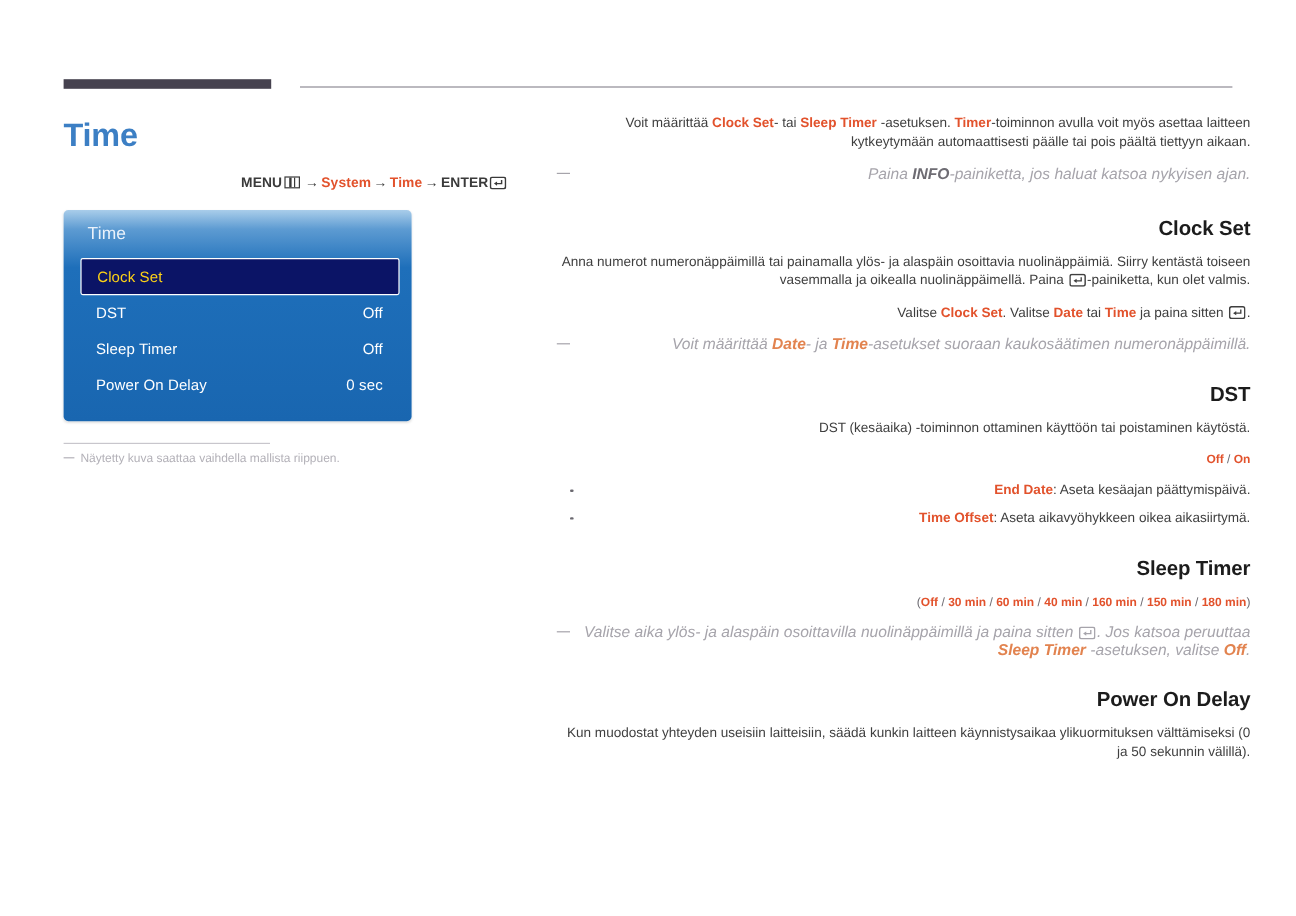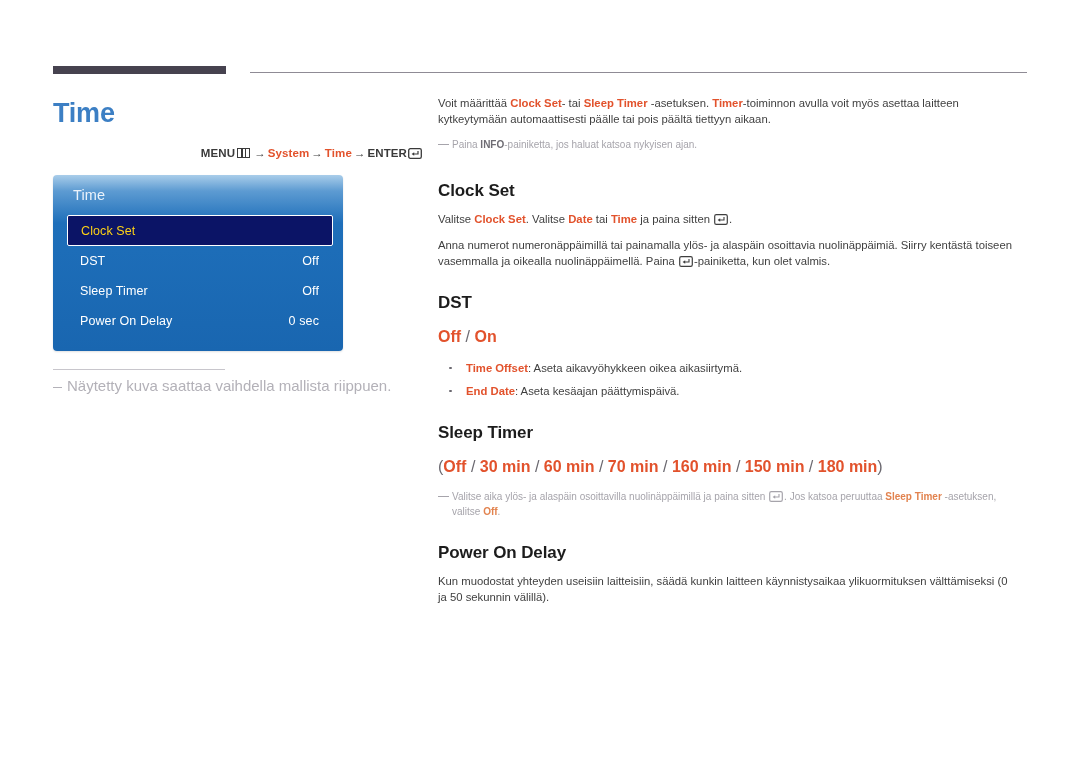--- a/index.html
+++ b/index.html
@@ -50,23 +50,24 @@
     height: 539px;
   }
   .col-left {
     position: absolute;
     left: 53px;
     top: 96px;
     width: 370px;
   }
   .col-right {
     position: absolute;
-    left: 438px;
+    left: 464px;
     top: 96px;
     width: 578px;
+    text-align: right;
   }
 
   
   h1.page-title {
     margin: 0;
     font-size: 27px;
     font-weight: bold;
     color: #3c7fc4;
     letter-spacing: -0.2px;
     line-height: 34px;
@@ -172,21 +173,21 @@
     margin-top: 18px;
     width: 180px;
   }
   .osd-note .hr {
     width: 172px;
     height: 1px;
     background: #c8c6cc;
   }
   .osd-note .txt {
     margin-top: 7px;
-    font-size: 15px;
+    font-size: 10px;
     color: #b3b1b8;
     white-space: nowrap;
   }
   .osd-note .dash {
     display: inline-block;
     width: 9px;
     border-top: 1px solid #b3b1b8;
     vertical-align: 3px;
     margin-right: 5px;
   }
@@ -206,25 +207,26 @@
     font-size: 17px;
     font-weight: bold;
     color: #1c1c1c;
     margin: 24px 0 11px 0;
     letter-spacing: -0.1px;
   }
   h2.sec.first { margin-top: 28px; }
 
   .note {
     position: relative;
-    font-size: 10px;
+    font-size: 13px;
     line-height: 14.5px;
     color: #a6a4ab;
     padding-left: 14px;
     margin: 10px 0 0 0;
+    font-style: italic;
   }
   .note::before {
     content: "";
     position: absolute;
     left: 0;
     top: 6px;
     width: 11px;
     border-top: 1.4px solid #a6a4ab;
   }
   .note .kw { color: #e2834f; font-weight: bold; }
@@ -247,21 +249,21 @@
     content: "";
     position: absolute;
     left: 11px;
     top: 6px;
     width: 2.6px;
     height: 2.6px;
     border-radius: 50%;
     background: #6b6970;
   }
 
-  .opts { color: #e2522c; font-size: 16px; line-height: 15.5px; }
+  .opts { color: #e2522c; font-size: 10px; line-height: 15.5px; }
   .opts .sep { color: #6b6970; font-weight: normal; }
   .opts .paren { color: #6b6970; font-weight: normal; }
 
   .enter-inline {
     display: inline-block;
     vertical-align: -2px;
     width: 14px;
     height: 11px;
     margin: 0 1px;
   }
@@ -321,47 +323,49 @@
   </div>
 
   <div class="col-right">
 
     <p class="rc-para"><span>Voit määrittää </span><span class="kw">Clock Set</span><span>- tai </span><span class="kw">Sleep Timer</span><span> -asetuksen. </span><span class="kw">Timer</span><span>-toiminnon avulla voit myös asettaa laitteen kytkeytymään automaattisesti päälle tai pois päältä tiettyyn aikaan.</span></p>
 
     <p class="note"><span>Paina </span><span class="kwd">INFO</span><span>-painiketta, jos haluat katsoa nykyisen ajan.</span></p>
 
     <h2 class="sec first">Clock Set</h2>
 
+    <p class="rc-para"><span>Anna numerot numeronäppäimillä tai painamalla ylös- ja alaspäin osoittavia nuolinäppäimiä. Siirry kentästä toiseen vasemmalla ja oikealla nuolinäppäimellä. Paina </span><span class="enter-inline"><svg width="14" height="11" viewBox="0 0 14 11">
+            <rect x="0.7" y="0.7" width="12.6" height="9.6" rx="1.6" fill="none" stroke="#3f3f3f" stroke-width="1.2"></rect>
+            <path d="M10 3 V6 H5.6" fill="none" stroke="#3f3f3f" stroke-width="1.1"></path>
+            <path class="arrowfill" d="M6.2 4.2 L3.6 6 L6.2 7.8 Z" fill="#3f3f3f"></path>
+          </svg></span><span>-painiketta, kun olet valmis.</span></p>
+
     <p class="rc-para"><span>Valitse </span><span class="kw">Clock Set</span><span>. Valitse </span><span class="kw">Date</span><span> tai </span><span class="kw">Time</span><span> ja paina sitten </span><span class="enter-inline"><svg width="14" height="11" viewBox="0 0 14 11">
             <rect x="0.7" y="0.7" width="12.6" height="9.6" rx="1.6" fill="none" stroke="#3f3f3f" stroke-width="1.2"></rect>
             <path d="M10 3 V6 H5.6" fill="none" stroke="#3f3f3f" stroke-width="1.1"></path>
             <path class="arrowfill" d="M6.2 4.2 L3.6 6 L6.2 7.8 Z" fill="#3f3f3f"></path>
           </svg></span><span>.</span></p>
 
-    <p class="rc-para"><span>Anna numerot numeronäppäimillä tai painamalla ylös- ja alaspäin osoittavia nuolinäppäimiä. Siirry kentästä toiseen vasemmalla ja oikealla nuolinäppäimellä. Paina </span><span class="enter-inline"><svg width="14" height="11" viewBox="0 0 14 11">
-            <rect x="0.7" y="0.7" width="12.6" height="9.6" rx="1.6" fill="none" stroke="#3f3f3f" stroke-width="1.2"></rect>
-            <path d="M10 3 V6 H5.6" fill="none" stroke="#3f3f3f" stroke-width="1.1"></path>
-            <path class="arrowfill" d="M6.2 4.2 L3.6 6 L6.2 7.8 Z" fill="#3f3f3f"></path>
-          </svg></span><span>-painiketta, kun olet valmis.</span></p>
-
+    <p class="note"><span>Voit määrittää </span><span class="kw">Date</span><span>- ja </span><span class="kw">Time</span><span>-asetukset suoraan kaukosäätimen numeronäppäimillä.</span></p>
 
     <h2 class="sec">DST</h2>
 
+    <p class="rc-para">DST (kesäaika) -toiminnon ottaminen käyttöön tai poistaminen käytöstä.</p>
 
     <p class="opts"><b>Off</b><span class="sep"> / </span><b>On</b></p>
 
     <ul class="bullets">
+      <li><span class="kw">End Date</span><span>: Aseta kesäajan päättymispäivä.</span></li>
       <li><span class="kw">Time Offset</span><span>: Aseta aikavyöhykkeen oikea aikasiirtymä.</span></li>
-      <li><span class="kw">End Date</span><span>: Aseta kesäajan päättymispäivä.</span></li>
     </ul>
 
     <h2 class="sec">Sleep Timer</h2>
 
 
-    <p class="opts"><span class="paren">(</span><b>Off</b><span class="sep"> / </span><b>30 min</b><span class="sep"> / </span><b>60 min</b><span class="sep"> / </span><b>70 min</b><span class="sep"> / </span><b>160 min</b><span class="sep"> / </span><b>150 min</b><span class="sep"> / </span><b>180 min</b><span class="paren">)</span></p>
+    <p class="opts"><span class="paren">(</span><b>Off</b><span class="sep"> / </span><b>30 min</b><span class="sep"> / </span><b>60 min</b><span class="sep"> / </span><b>40 min</b><span class="sep"> / </span><b>160 min</b><span class="sep"> / </span><b>150 min</b><span class="sep"> / </span><b>180 min</b><span class="paren">)</span></p>
 
     <p class="note"><span>Valitse aika ylös- ja alaspäin osoittavilla nuolinäppäimillä ja paina sitten </span><span class="enter-inline muted"><svg width="14" height="11" viewBox="0 0 14 11">
             <rect x="0.7" y="0.7" width="12.6" height="9.6" rx="1.6" fill="none" stroke="#a6a4ab" stroke-width="1.2"></rect>
             <path d="M10 3 V6 H5.6" fill="none" stroke="#a6a4ab" stroke-width="1.1"></path>
             <path class="arrowfill" d="M6.2 4.2 L3.6 6 L6.2 7.8 Z" fill="#a6a4ab"></path>
           </svg></span><span>. Jos katsoa peruuttaa </span><span class="kw">Sleep Timer</span><span> -asetuksen, valitse </span><span class="kw">Off</span><span>.</span></p>
 
     <h2 class="sec">Power On Delay</h2>
 
     <p class="rc-para">Kun muodostat yhteyden useisiin laitteisiin, säädä kunkin laitteen käynnistysaikaa ylikuormituksen välttämiseksi (0 ja 50 sekunnin välillä).</p>

